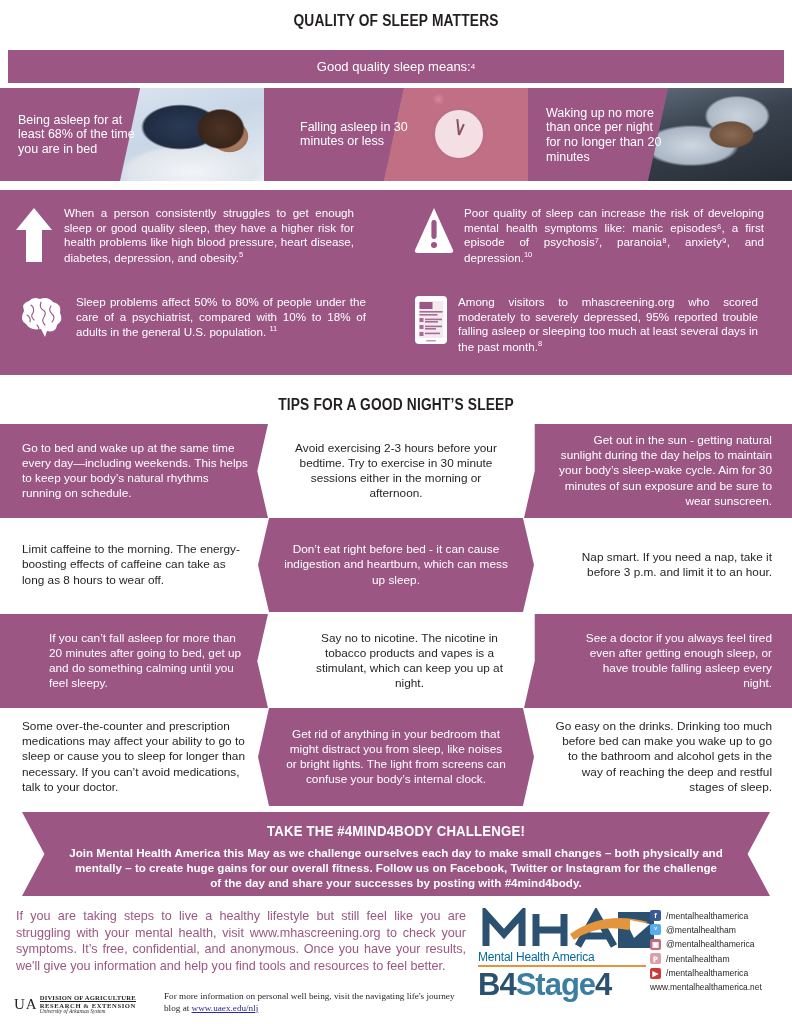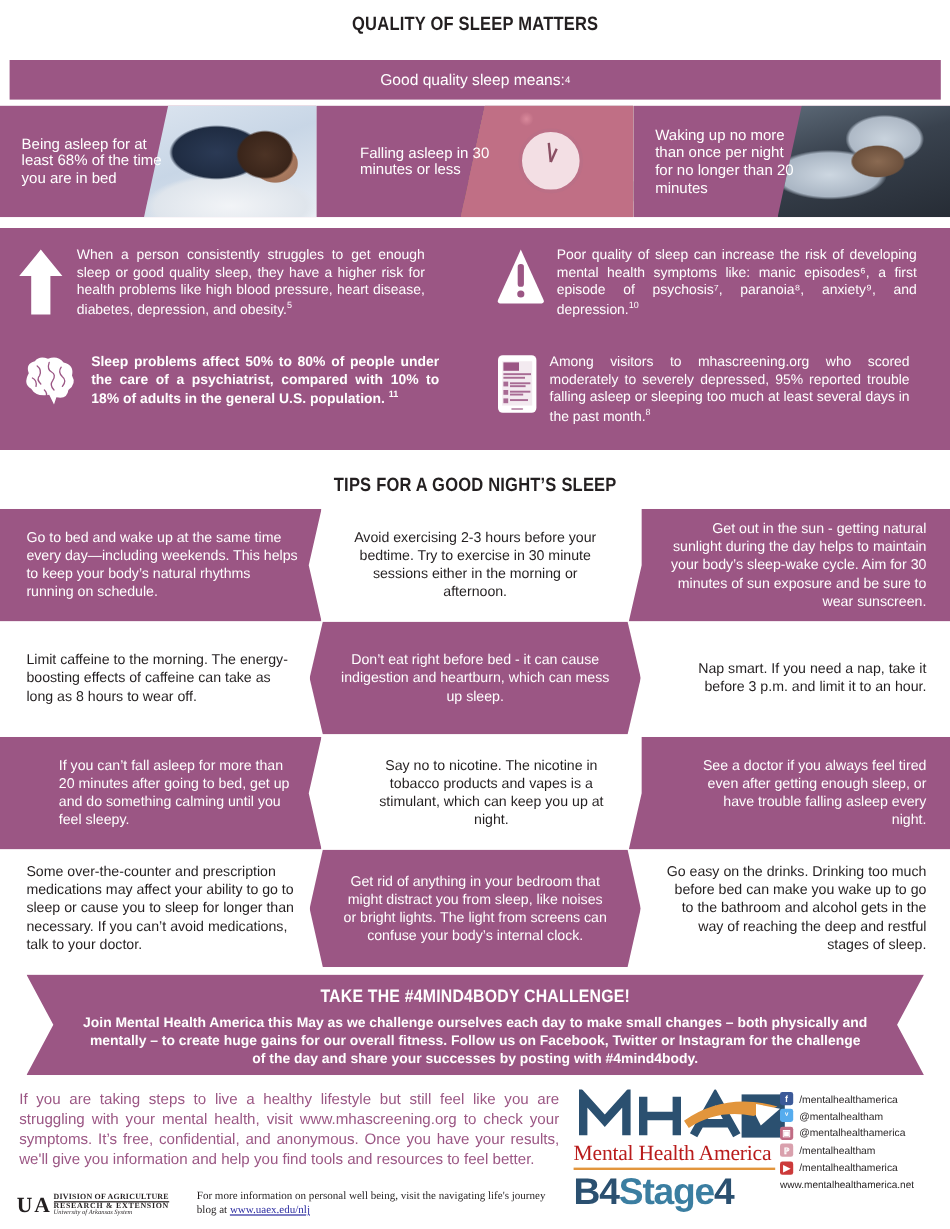--- a/index.html
+++ b/index.html
@@ -84,21 +84,21 @@
   
   .facts{
     position:absolute;left:0;top:190px;width:792px;height:185px;background:#9b5684;
   }
   .fact{position:absolute;display:flex;gap:10px;color:#fff;}
   .fact .icon{flex:0 0 auto;display:flex;align-items:flex-start;justify-content:center;}
   .fact .txt{font-size:11.6px;line-height:1.26;text-align:justify;}
   .fact .txt sup{font-size:7.5px;}
   .f1{left:14px;top:16px;width:360px;}
   .f2{left:414px;top:16px;width:368px;}
-  .f3{left:14px;top:105px;width:360px;font-weight:bold;}
+  .f3{left:14px;top:105px;width:360px;}
   .f4{left:414px;top:105px;width:368px;}
   .f1 .txt,.f2 .txt,.f3 .txt,.f4 .txt{width:290px;}
   .f2 .txt,.f4 .txt{width:300px;}
 
   .ico-arrow{width:40px;height:58px;}
   .ico-warn{width:40px;height:48px;}
   .ico-brain{width:52px;height:46px;}
   .ico-phone{width:34px;height:50px;}
 
   
@@ -145,34 +145,34 @@
 
   
   .foot-text{
     position:absolute;left:16px;top:908px;width:450px;
     font-size:12.6px;line-height:1.32;color:#9b5684;text-align:justify;
   }
   .uofa{
     position:absolute;left:14px;top:988px;width:150px;height:32px;
     display:flex;align-items:center;gap:4px;color:#231f20;
   }
-  .uofa-mark{font-size:18px;font-weight:bold;font-family:"Liberation Serif",serif;letter-spacing:-1px;}
+  .uofa-mark{font-size:15px;font-weight:normal;font-family:"Liberation Serif",serif;letter-spacing:-1px;}
   .uofa-lines{font-family:"Liberation Serif",serif;line-height:1.06;}
   .uofa-lines .l1{font-size:6.6px;font-weight:bold;border-bottom:1px solid #231f20;letter-spacing:.2px;}
   .uofa-lines .l2{font-size:6.6px;font-weight:bold;letter-spacing:.6px;}
   .uofa-lines .l3{font-size:5.4px;font-style:italic;}
   .uaex-note{
     position:absolute;left:164px;top:990px;width:300px;
     font-family:"Liberation Serif",serif;font-size:9.2px;line-height:1.35;color:#231f20;
   }
   .uaex-note a{color:#2a2aa0;text-decoration:underline;}
 
   .mha{position:absolute;left:478px;top:908px;width:180px;}
   .mha-word{
-    font-size:18px;color:#b91c1c;font-family:Liberation Serif, serif;
+    font-size:12px;color:#0369a1;font-family:Liberation Sans, sans-serif;
     letter-spacing:-.2px;margin-top:-4px;
   }
   .mha-rule{height:2px;background:#e2953c;width:168px;margin:1px 0 2px;}
   .b4{font-size:31px;font-weight:bold;color:#2b5070;letter-spacing:-1px;line-height:1;}
   .b4 .t4{color:#3b7ea1;}
 
   .social{position:absolute;left:650px;top:910px;width:140px;font-size:8.6px;color:#231f20;}
   .social .row{display:flex;align-items:center;gap:5px;margin-bottom:3.4px;}
   .social .badge{
     width:11px;height:11px;border-radius:2px;display:flex;align-items:center;justify-content:center;

